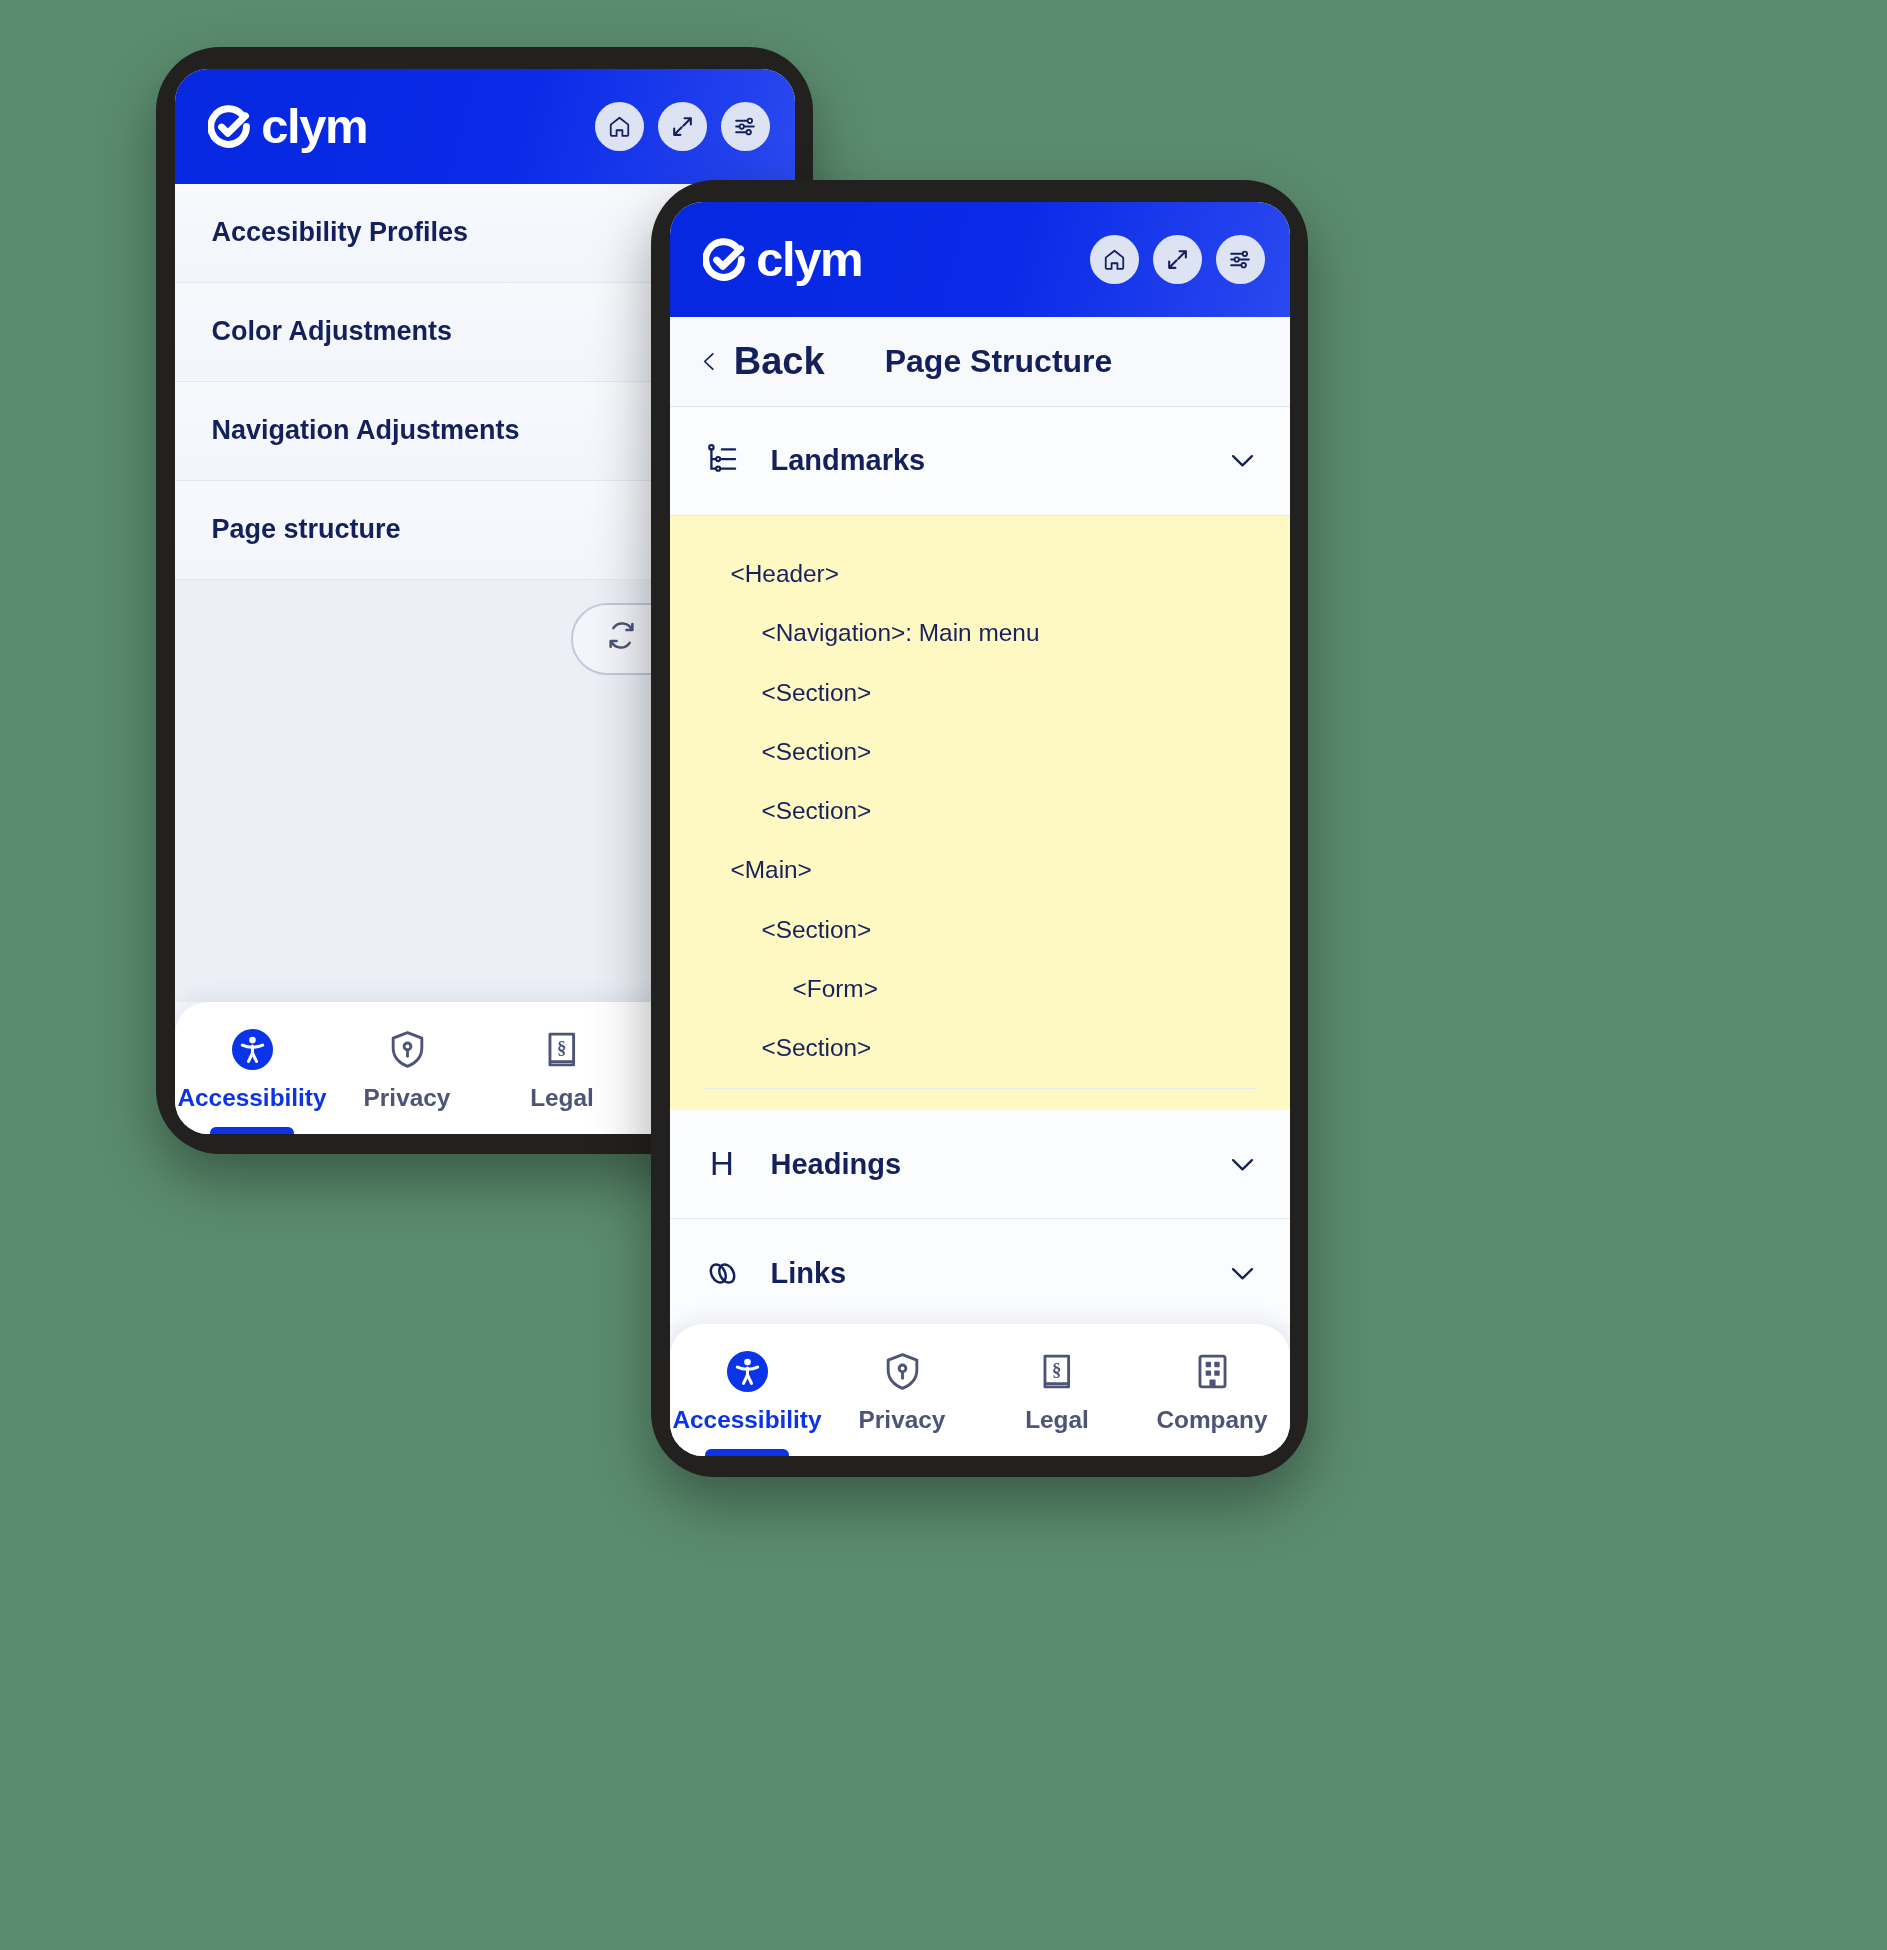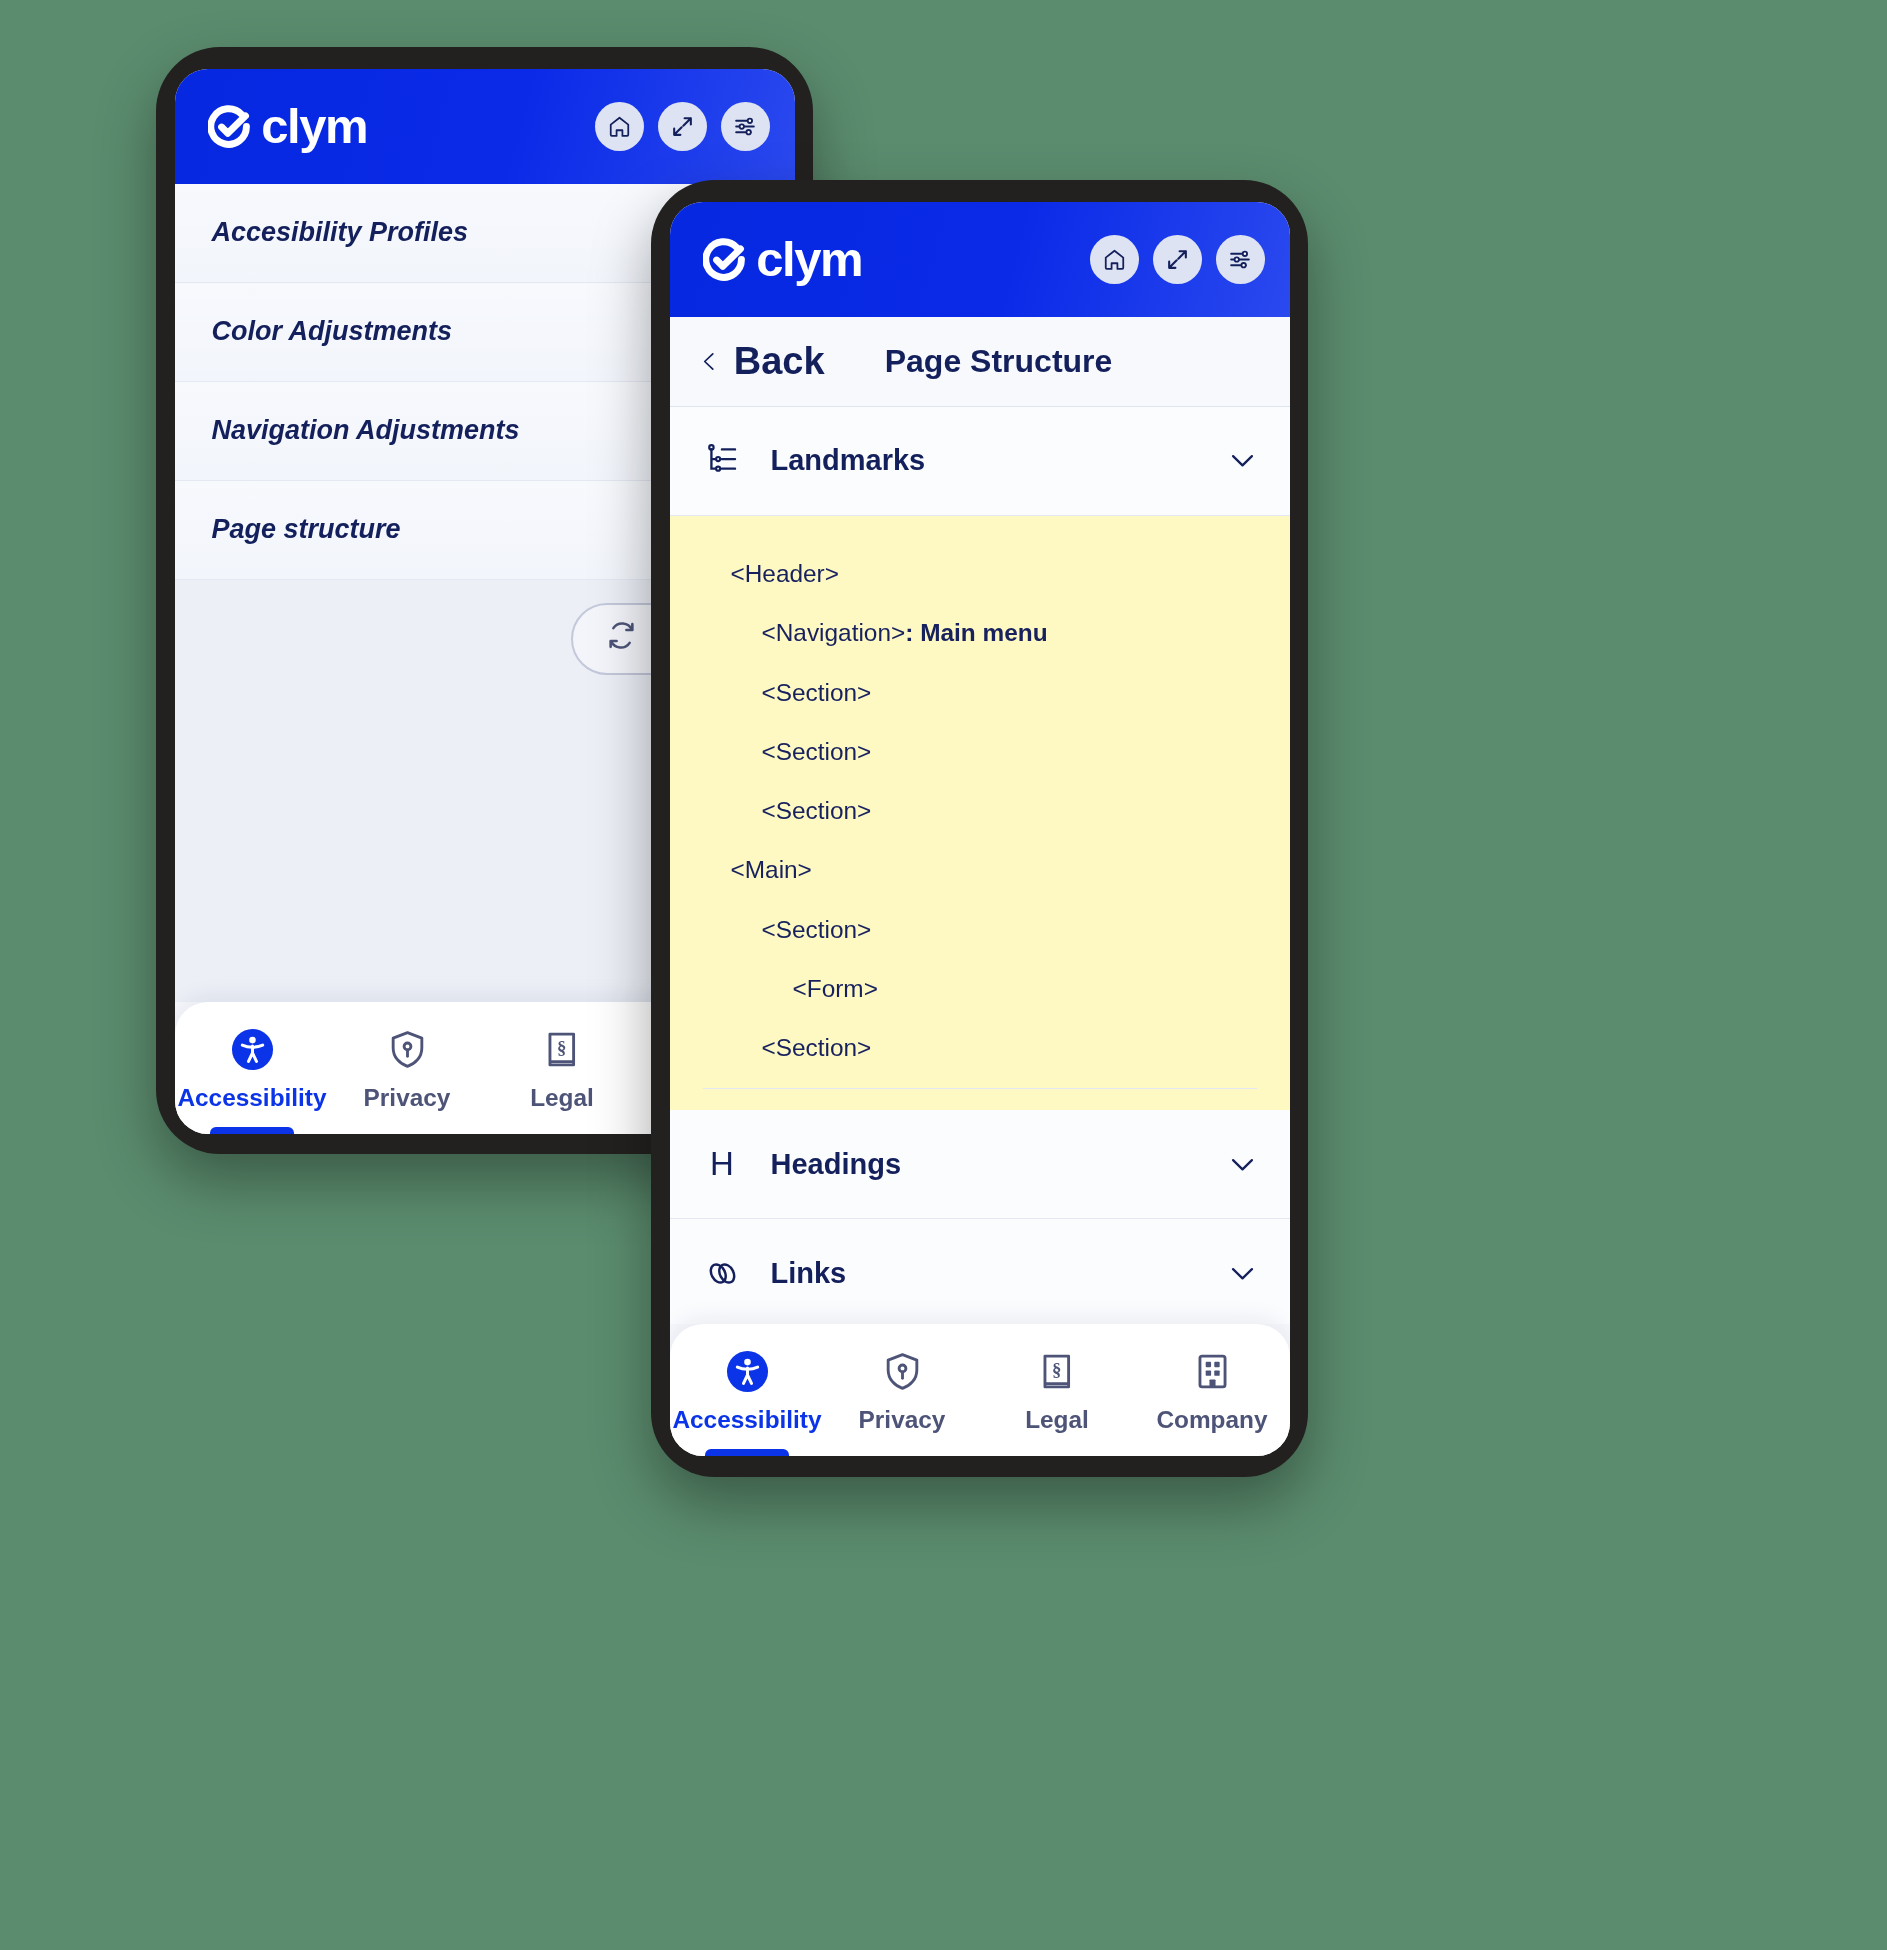--- a/index.html
+++ b/index.html
@@ -75,21 +75,20 @@
   .menu-item {
     height: 99px;
     display: flex; align-items: center;
     padding: 8px 37px;
     border-bottom: 1px solid #e3e8f3;
     font-size: 27px;
     font-weight: 700;
     color: #14205c;
     background: linear-gradient(180deg,#f7f9fd 0%, #f2f5fb 100%);
     cursor: pointer;
-    font-style: italic;
   }
   .menu-rest {
     flex: 1 1 auto;
     background: #eceff6;
     position: relative;
   }
   .reset-wrap {
     position: absolute;
     right: 33px; top: 23.4px;
   }
@@ -204,21 +203,21 @@
   
   .tree { padding: 29px 33px 21.5px 33px; }
   .tree-row {
     font-size: 24.4px;
     color: #17215e;
     line-height: 1.15;
     padding: 15.6px 0;
     white-space: nowrap;
   }
   .tree-row b { font-weight: 400; margin-left: 28px; }
-  .tree-row span.tail { font-weight: 700; }
+  .tree-row span.tail { font-weight: 400; }
   .tree-sep { height: 1px; background: #e3e8f3; margin: 9.8px 0 0 0; }
 </style>
 </head>
 <body>
 
 <svg width="0" height="0" style="position:absolute" aria-hidden="true">
   <defs>
     <symbol id="i-home" viewBox="0 0 24 24">
       <path d="M3.6 10.2 12 3.6l8.4 6.6V20a1 1 0 0 1-1 1h-4.6v-5.4H9.2V21H4.6a1 1 0 0 1-1-1z" fill="none" stroke="#14205c" stroke-width="1.7" stroke-linejoin="round" stroke-linecap="round"></path>
     </symbol>

